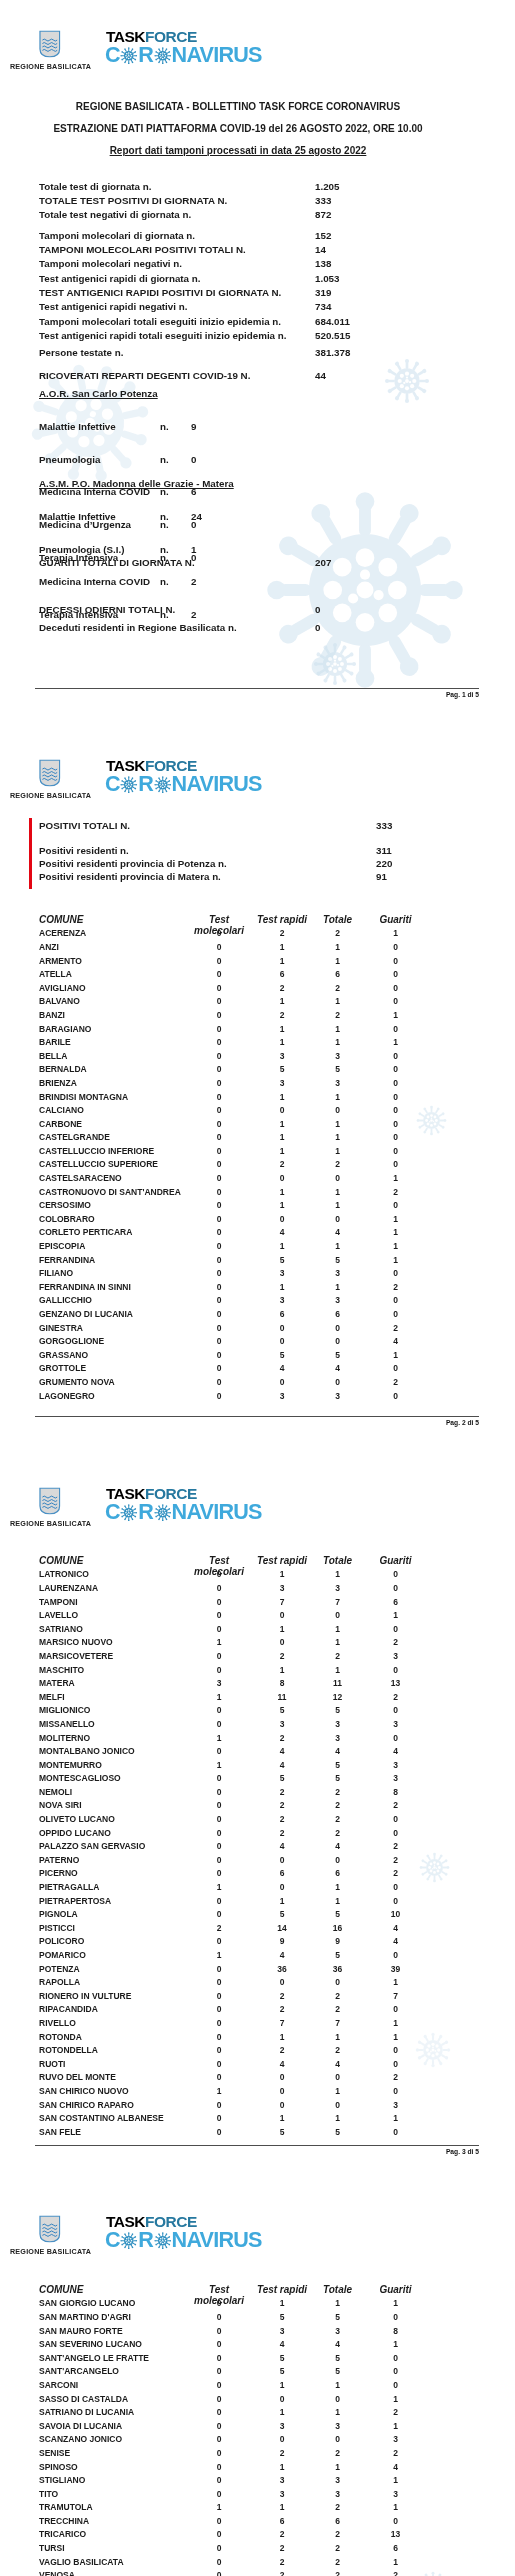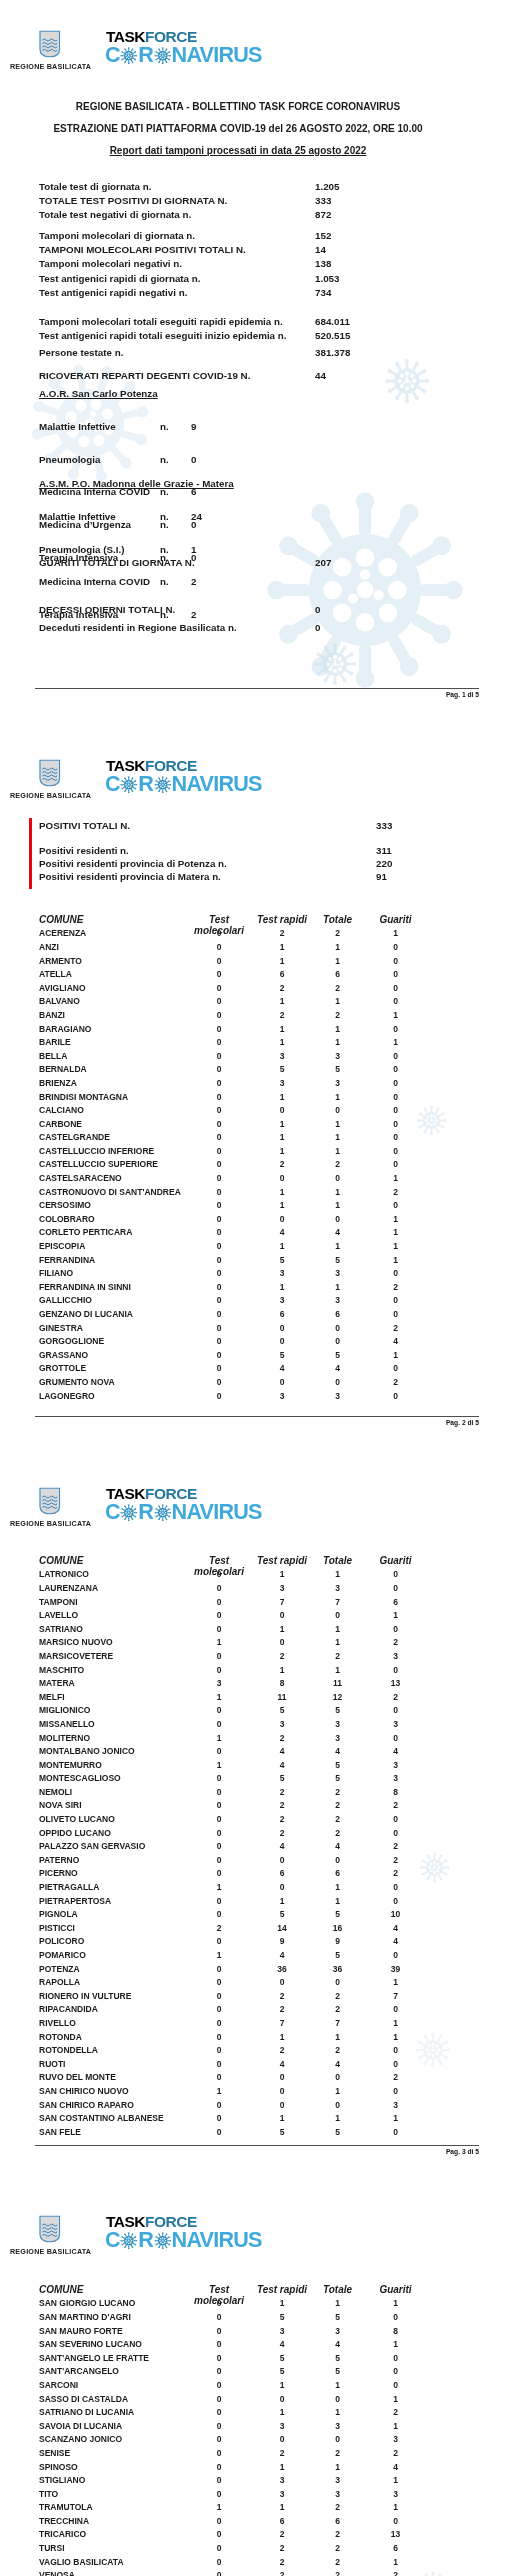--- a/index.html
+++ b/index.html
@@ -238,24 +238,25 @@
     <div class="row"><span class="l">TOTALE TEST POSITIVI DI GIORNATA N.</span><span class="v">333</span></div>
     <div class="row"><span class="l">Totale test negativi di giornata n.</span><span class="v">872</span></div>
   </div>
   <div class="kv" style="top:230px">
     <div class="row"><span class="l">Tamponi molecolari di giornata n.</span><span class="v">152</span></div>
     <div class="row"><span class="l">TAMPONI MOLECOLARI POSITIVI TOTALI N.</span><span class="v">14</span></div>
     <div class="row"><span class="l">Tamponi molecolari negativi n.</span><span class="v">138</span></div>
   </div>
   <div class="kv" style="top:273px">
     <div class="row"><span class="l">Test antigenici rapidi di giornata  n.</span><span class="v">1.053</span></div>
+    <div class="row"><span class="l">TEST ANTIGENICI RAPIDI POSITIVI DI GIORNATA N.</span><span class="v">319</span></div>
     <div class="row"><span class="l">Test antigenici rapidi negativi n.</span><span class="v">734</span></div>
   </div>
   <div class="kv" style="top:316px">
-    <div class="row"><span class="l">Tamponi molecolari totali eseguiti rapidi epidemia n.</span><span class="v">684.011</span></div>
+    <div class="row"><span class="l">Tamponi molecolari totali eseguiti inizio epidemia n.</span><span class="v">684.011</span></div>
     <div class="row"><span class="l">Test antigenici rapidi totali eseguiti inizio epidemia n.</span><span class="v">520.515</span></div>
   </div>
   <div class="kv" style="top:347px">
     <div class="row"><span class="l">Persone testate n.</span><span class="v">381.378</span></div>
   </div>
   <div class="kv" style="top:370px">
     <div class="row"><span class="l">RICOVERATI REPARTI DEGENTI COVID-19 N.</span><span class="v">44</span></div>
   </div>
 
   <div class="ward" style="top:388px">

